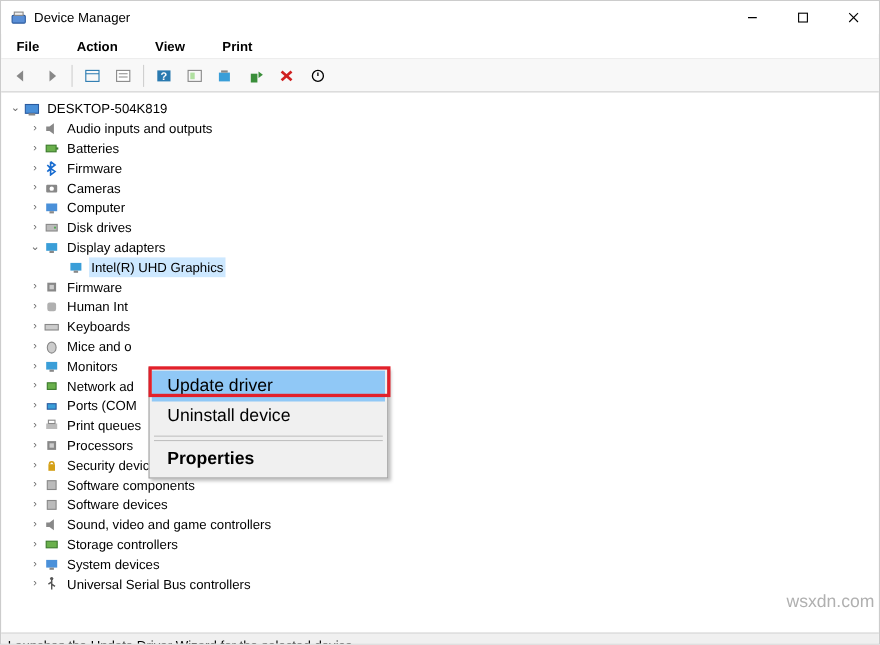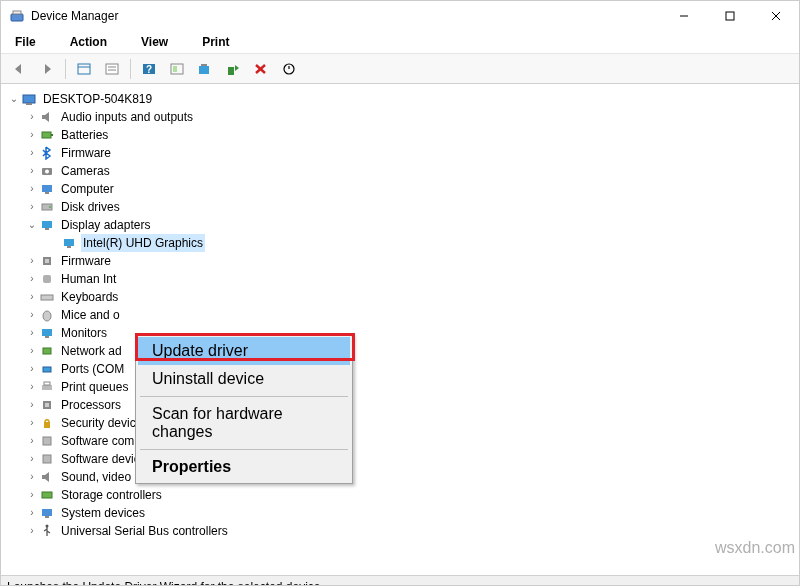--- a/index.html
+++ b/index.html
@@ -449,21 +449,20 @@
           <circle cx="7" cy="2" r="1.5" fill="#555"></circle>
         </svg>
       </span>
       <span class="lbl">Universal Serial Bus controllers</span>
     </div>
 
   <div class="context-menu">
     <div class="ctx-item hl">Update driver</div>
     <div class="ctx-item">Uninstall device</div>
     <div class="ctx-sep"></div>
-    <div class="ctx-item">Scan for hardware changes</div>
     <div class="ctx-sep"></div>
     <div class="ctx-item ctx-bold">Properties</div>
   </div>
 
   <div class="highlight-box" style="left:134px;top:249px;width:220px;height:28px;"></div>
 </div>
 
 <div class="statusbar">
   <span>Launches the Update Driver Wizard for the selected device.</span>
 </div>

